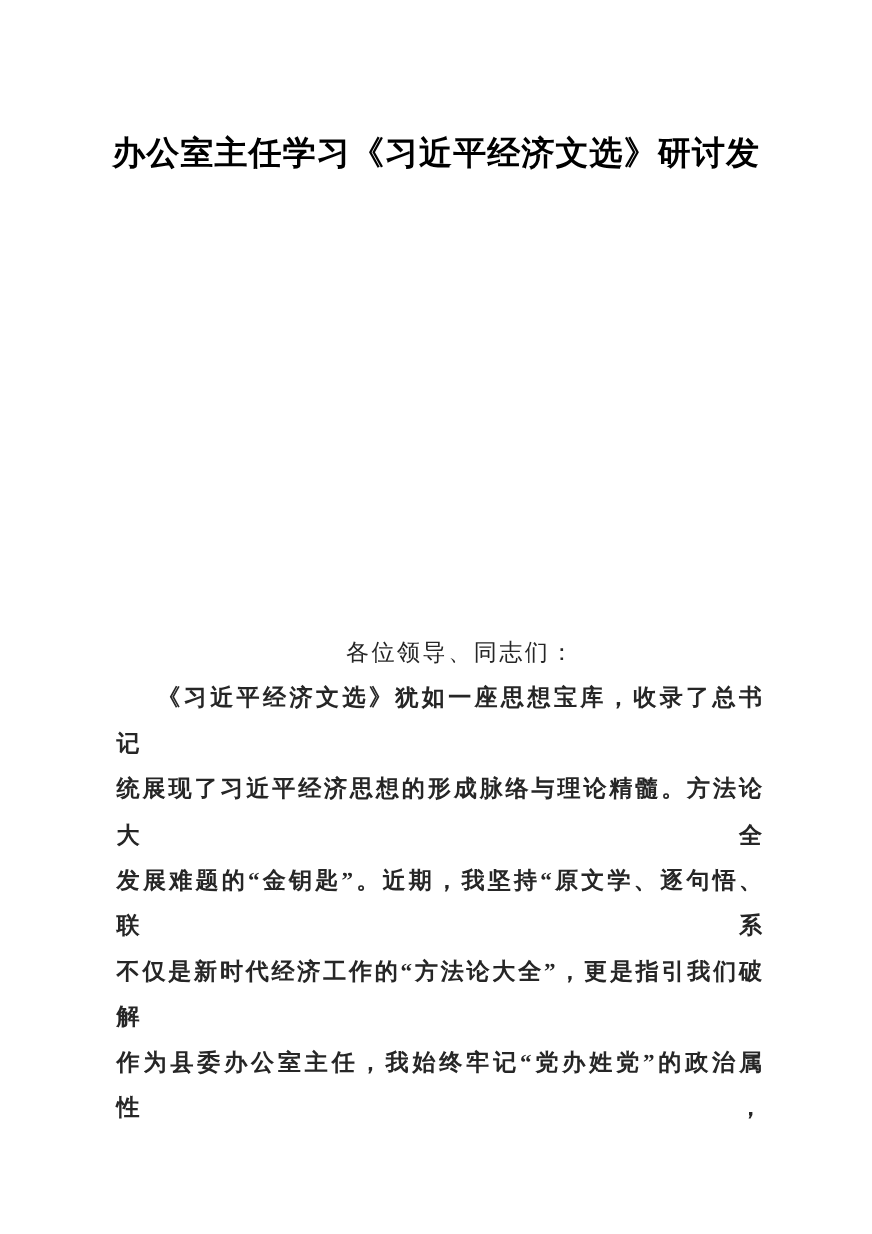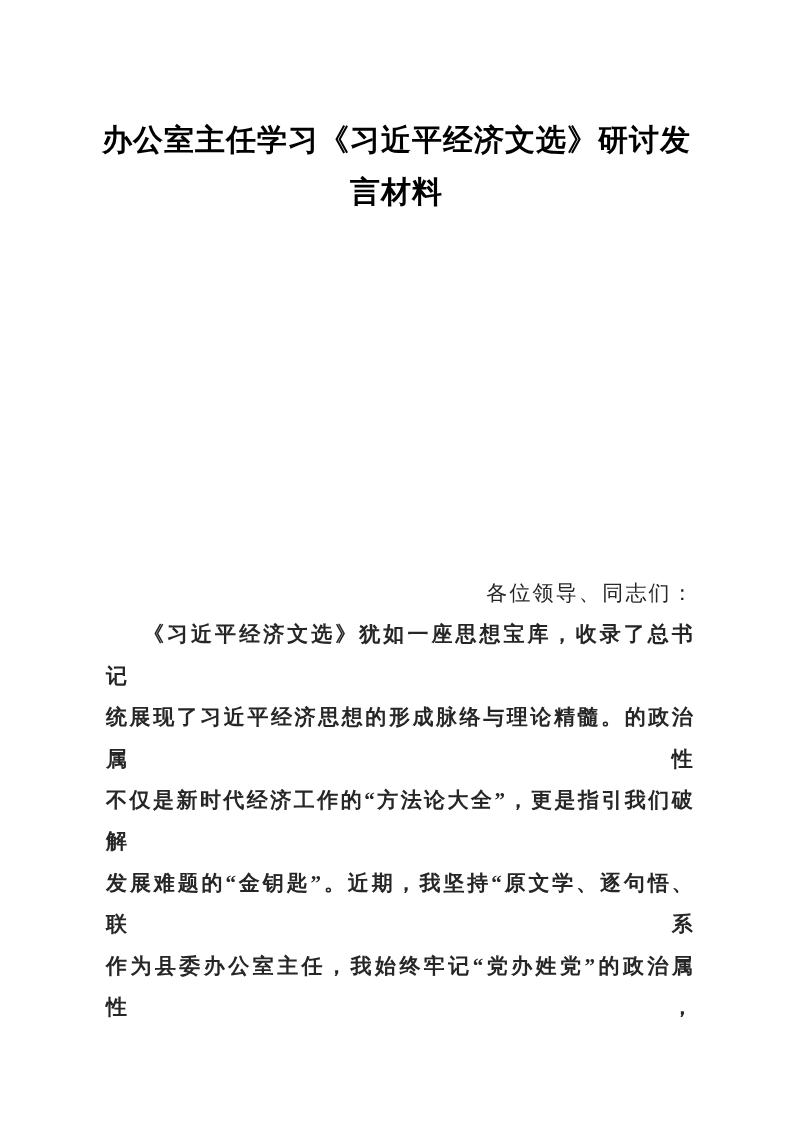--- a/index.html
+++ b/index.html
@@ -33,46 +33,45 @@
     left: 106px;
     width: 589px;
     font-size: 21px;
     line-height: 41.4px;
     color: #262626;
     letter-spacing: 2.2px;
     font-weight: 400;
   }
   .line {
     white-space: nowrap;
-    text-align: right;
+    text-align: center;
   }
   .line.fill {
     white-space: normal;
     text-align: justify;
     text-align-last: justify;
     font-weight: bold;
   }
   .line.indent {
     text-indent: 37px;
   }
 </style>
 </head>
 <body>
 
 <div class="page">
 
   <div class="doc-title">
     <div class="title-line">办公室主任学习《习近平经济文选》研讨发</div>
-    <div class="title-line">言材料</div>
   </div>
 
   <div class="doc-body">
     <div class="line indent">各位领导、同志们：</div>
 
     <div class="line fill indent">《习近平经济文选》犹如一座思想宝库，收录了总书记</div>
-    <div class="line fill">统展现了习近平经济思想的形成脉络与理论精髓。的政治属性</div>
+    <div class="line fill">统展现了习近平经济思想的形成脉络与理论精髓。方法论大全</div>
+    <div class="line fill">发展难题的“金钥匙”。近期，我坚持“原文学、逐句悟、联系</div>
     <div class="line fill">不仅是新时代经济工作的“方法论大全”，更是指引我们破解</div>
-    <div class="line fill">发展难题的“金钥匙”。近期，我坚持“原文学、逐句悟、联系</div>
     <div class="line fill">作为县委办公室主任，我始终牢记“党办姓党”的政治属性，</div>
 
   </div>
 
 </div>
 
 </body></html>

